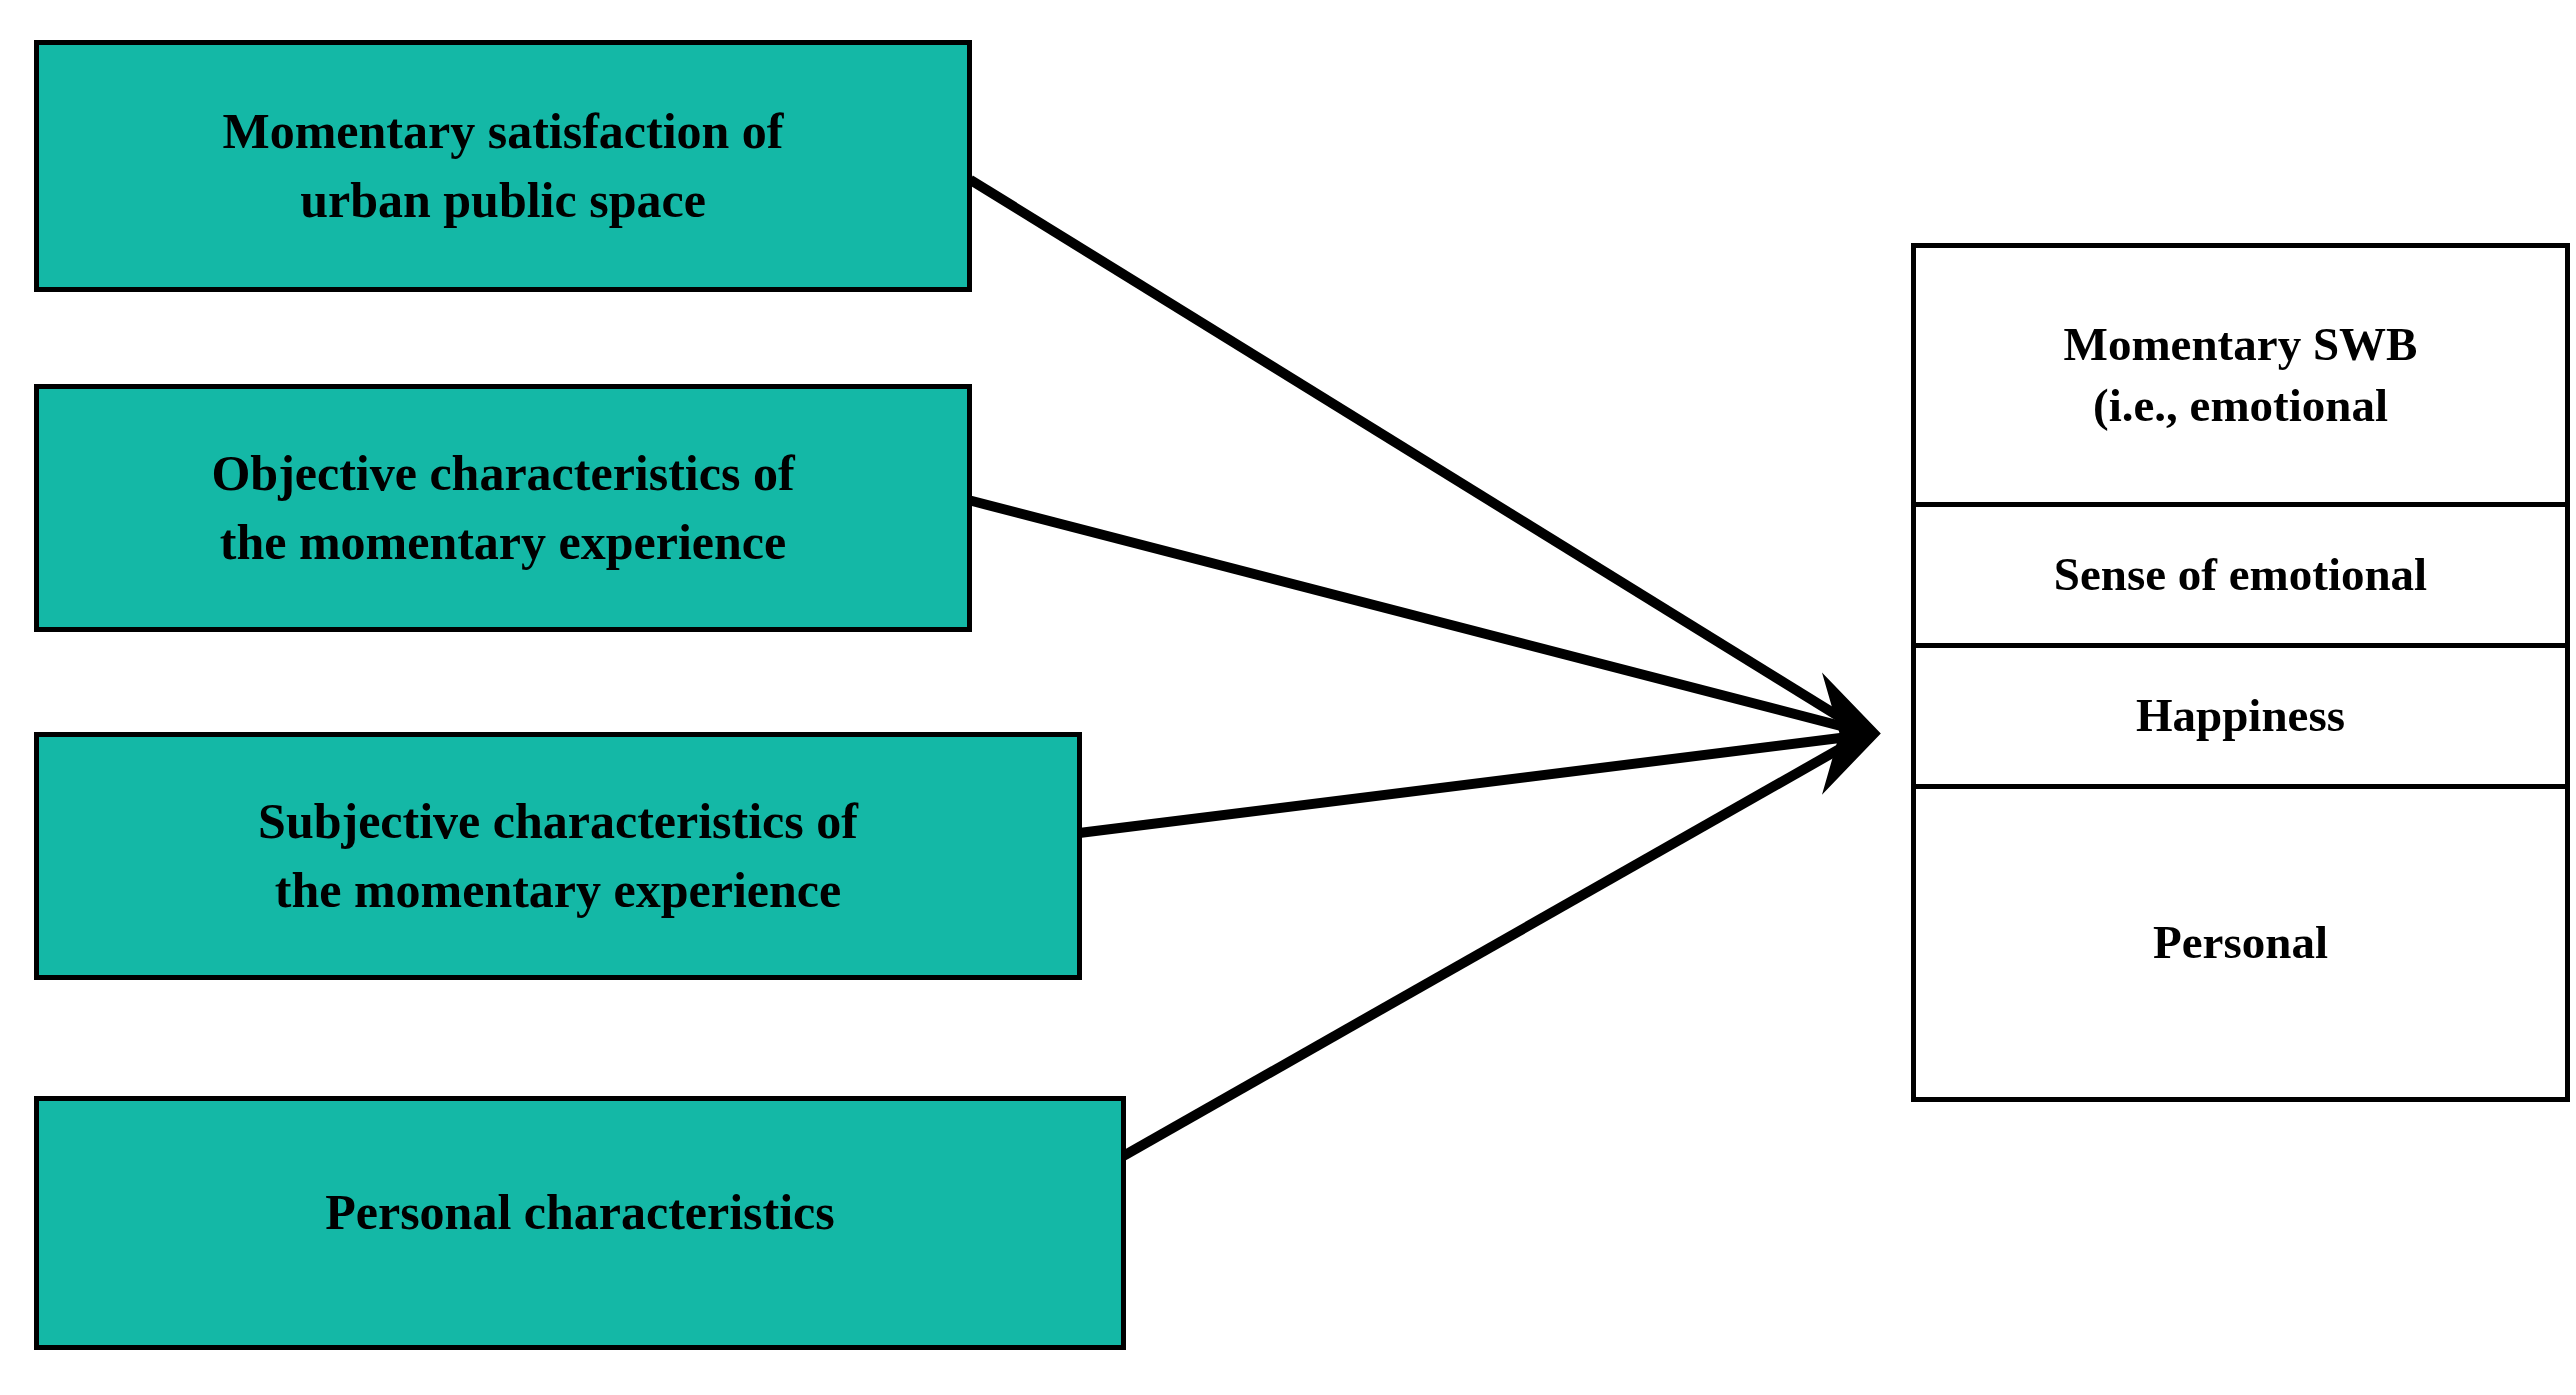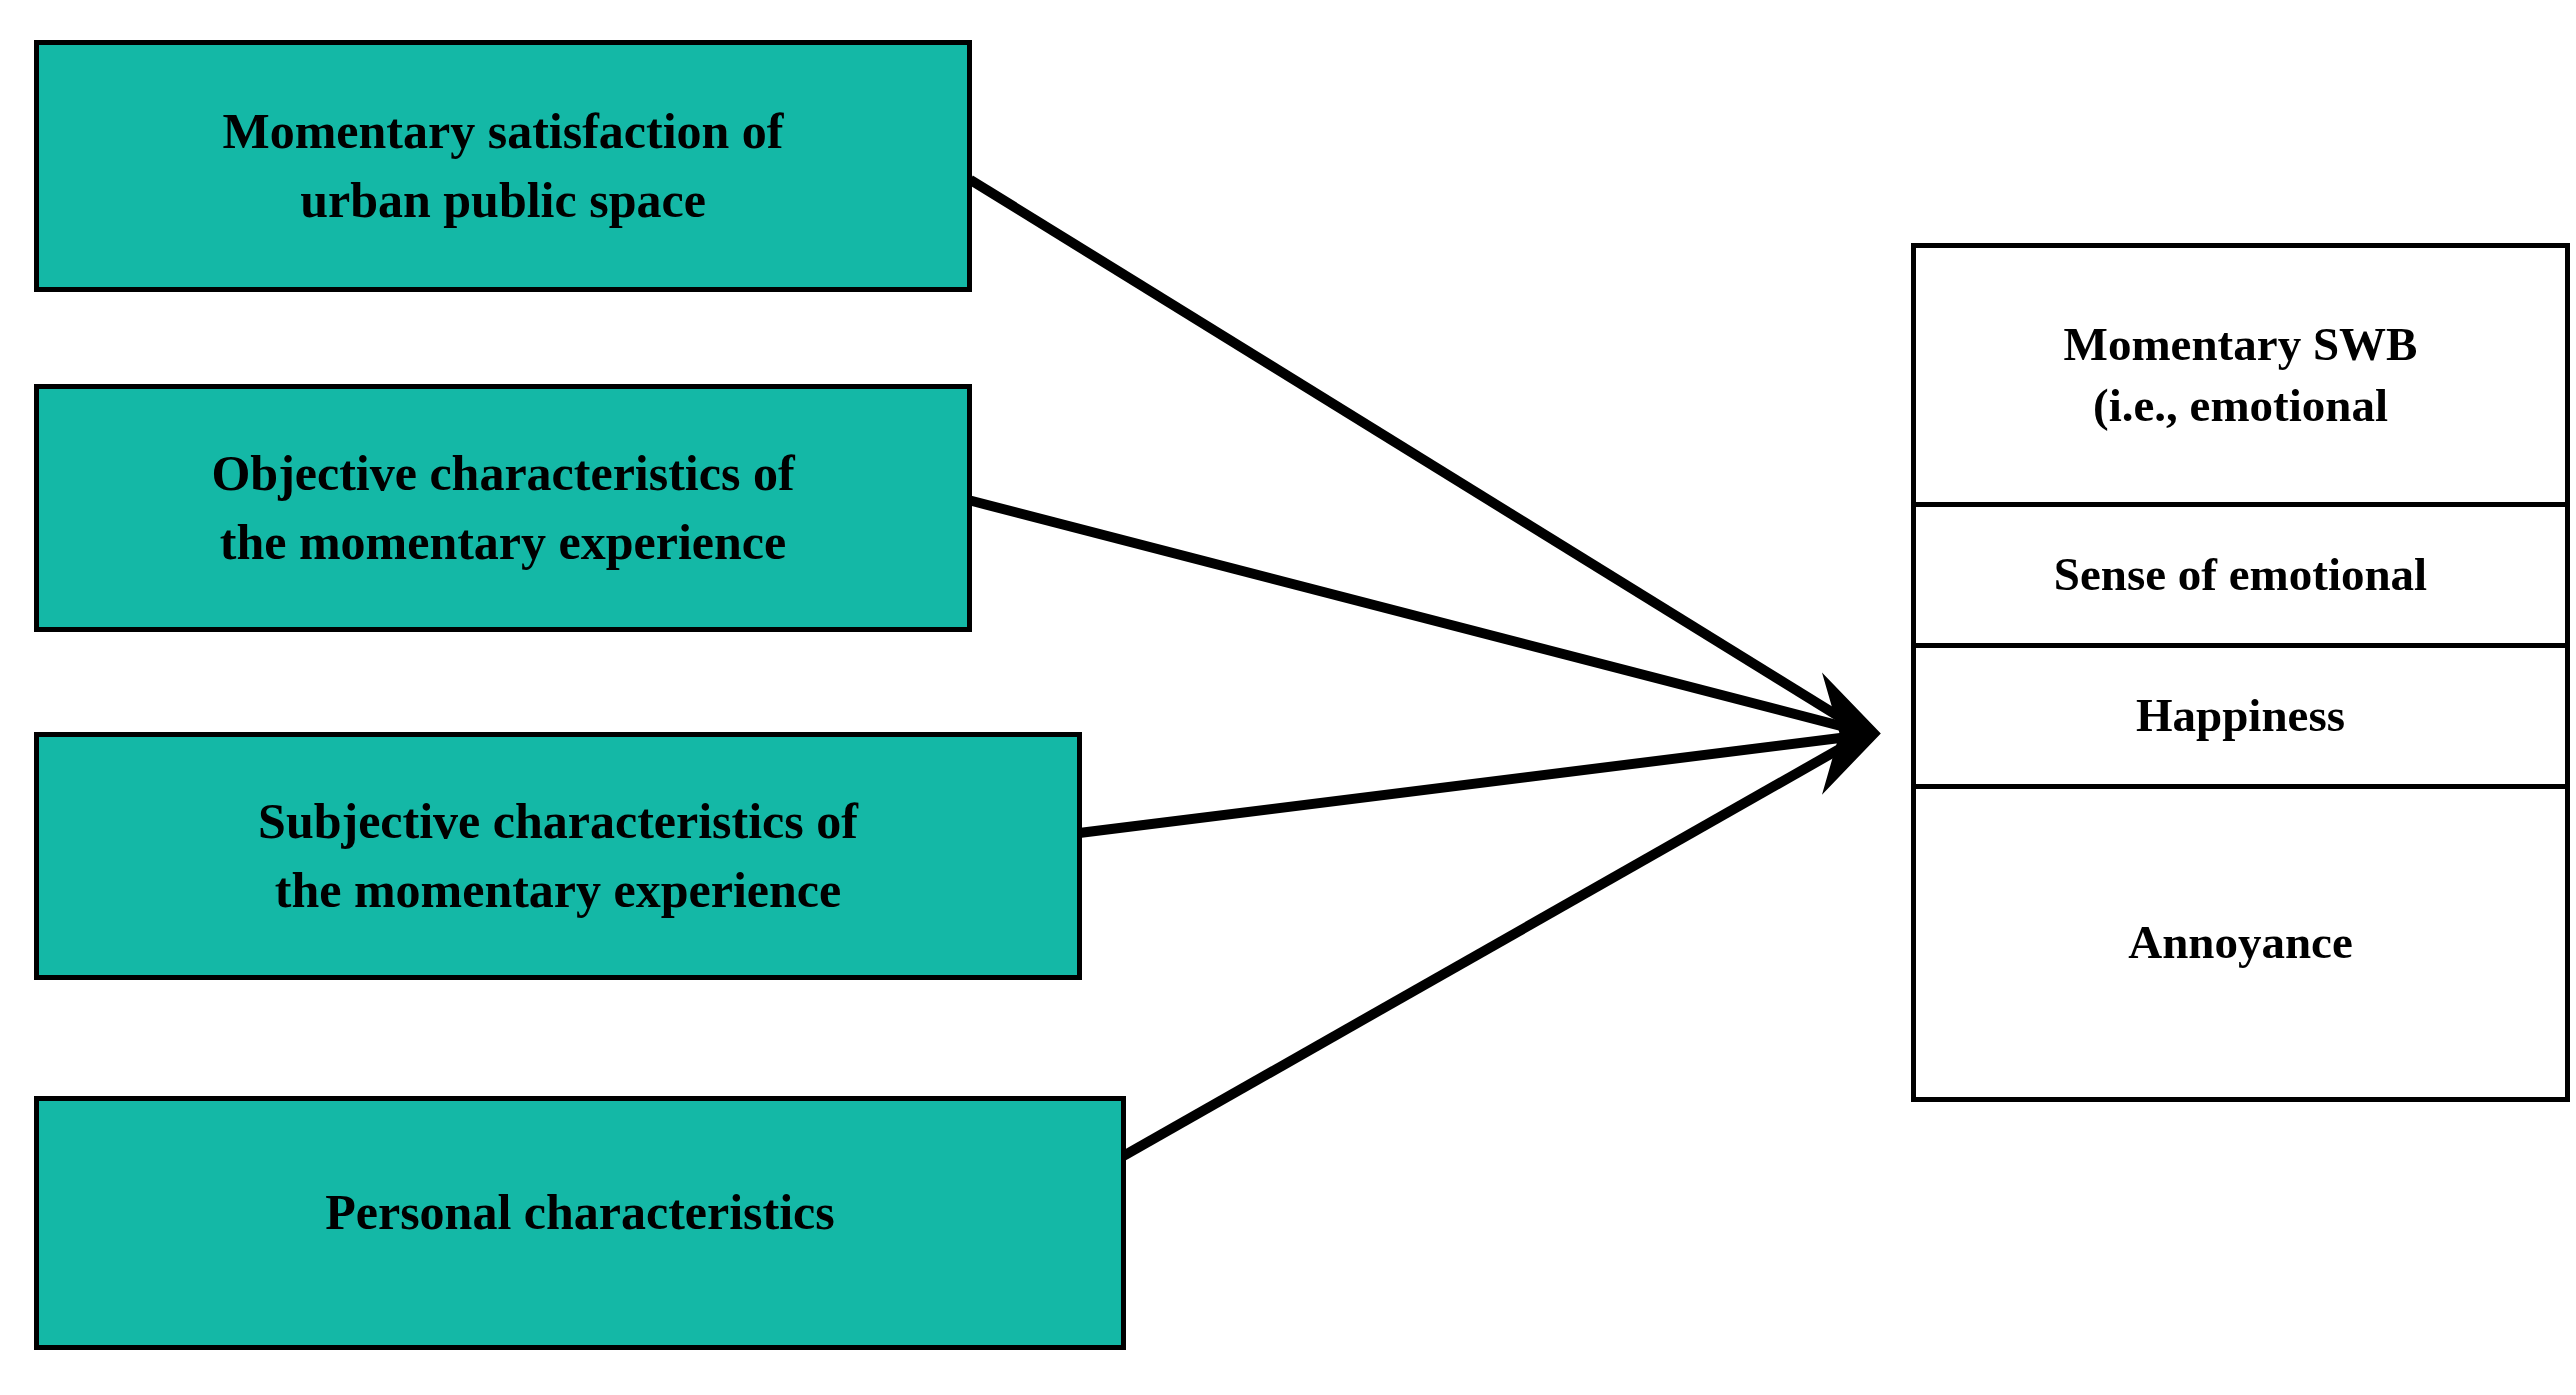--- a/index.html
+++ b/index.html
@@ -135,18 +135,18 @@
       <span class="node-label">Momentary SWB
 (i.e., emotional</span>
     </div>
     <div class="stack-row" id="swb-row-1">
       <span class="node-label">Sense of emotional</span>
     </div>
     <div class="stack-row" id="swb-row-3">
       <span class="node-label">Happiness</span>
     </div>
     <div class="stack-row" id="swb-row-4">
-      <span class="node-label">Annoyance</span>
+      <span class="node-label">Personal</span>
     </div>
   </div>
 
 </div>
 
 
 </body></html>

